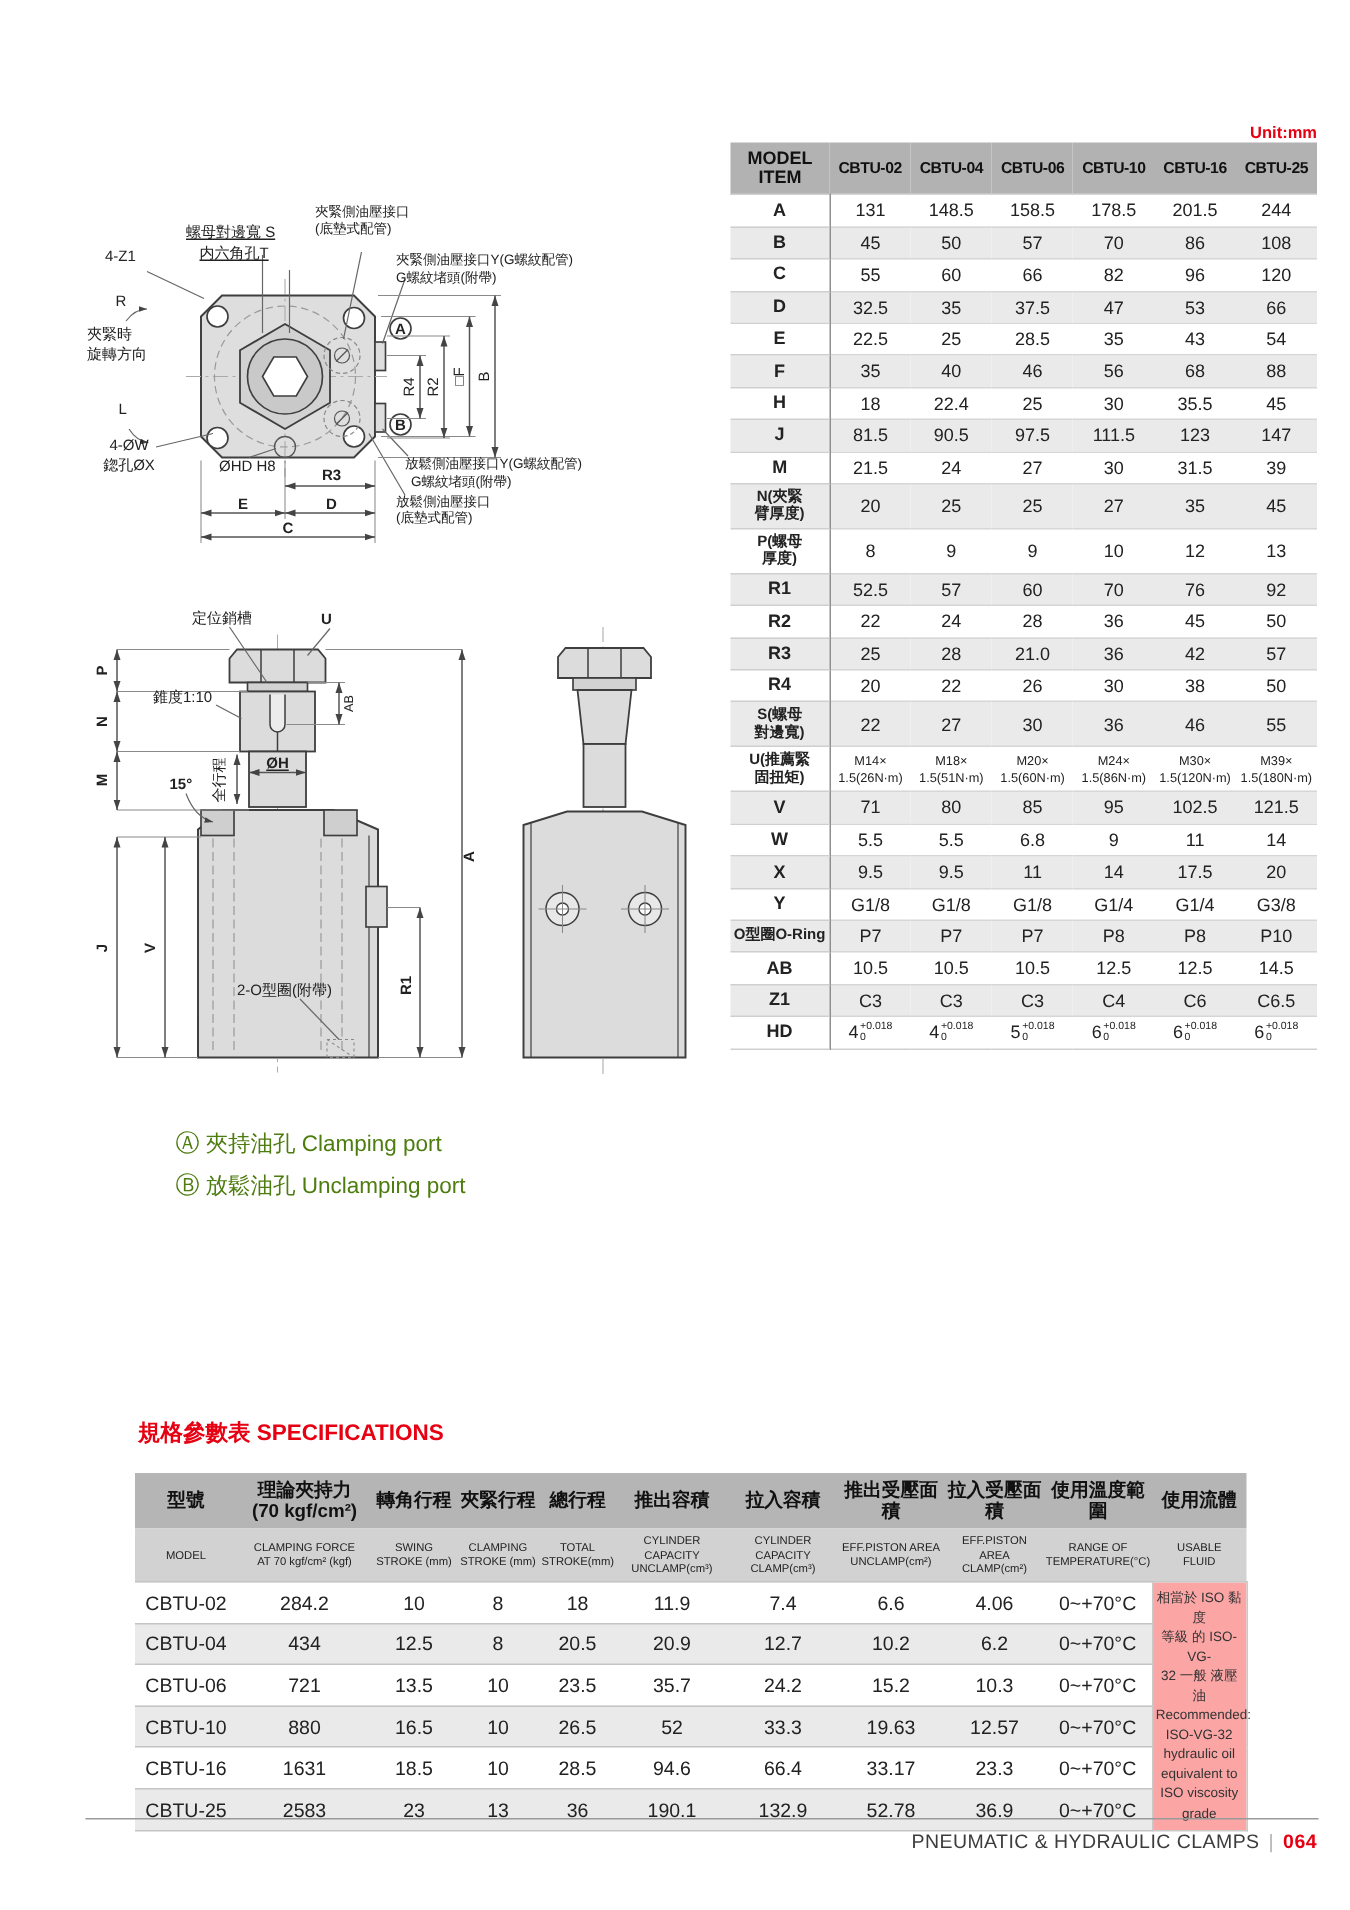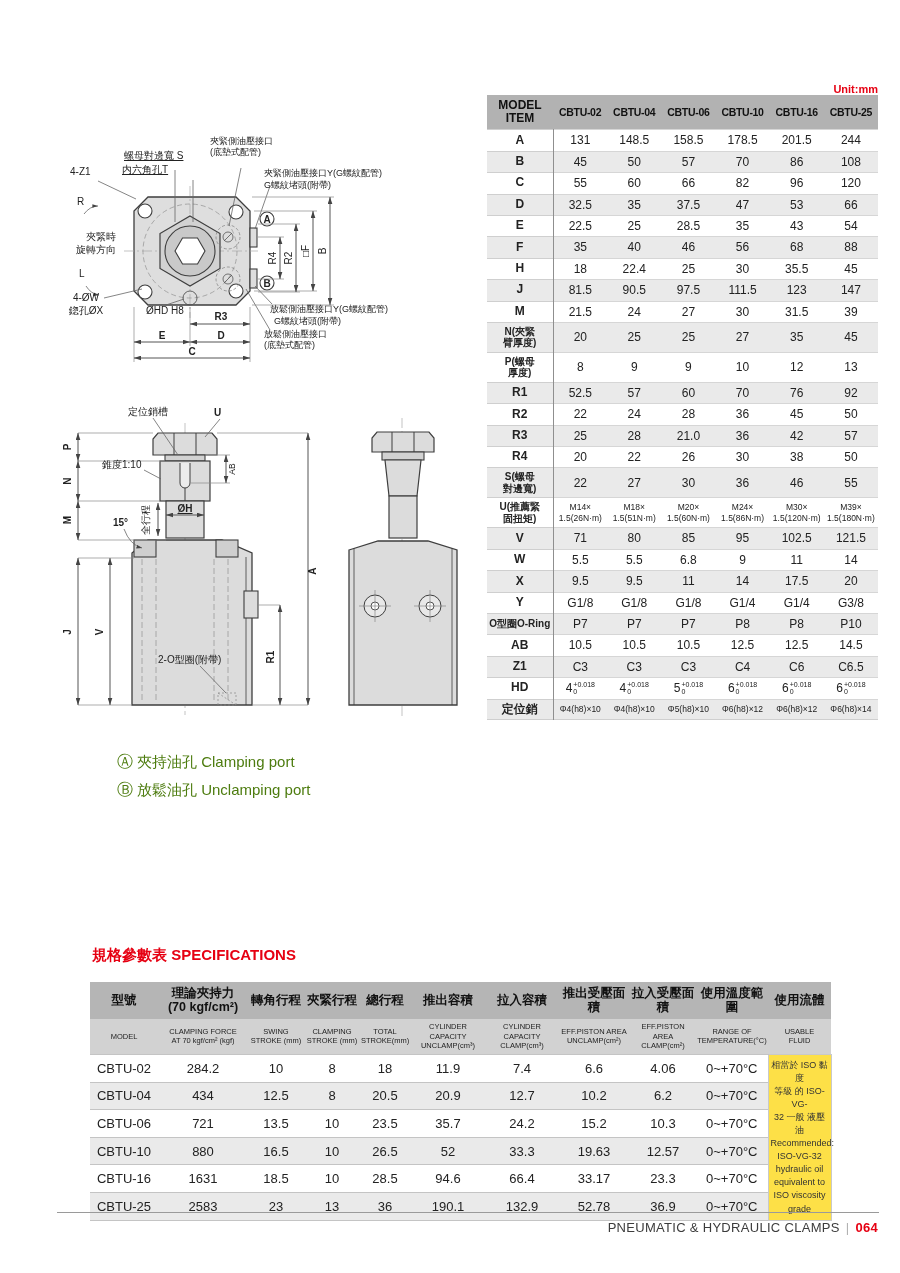--- a/index.html
+++ b/index.html
@@ -51,21 +51,21 @@
   
   #spec-title{left:92px;top:946px;font-size:15px;font-weight:bold;color:#e60012;}
   #spec-wrap{left:90px;top:982px;width:741px;}
   table.spec{border-collapse:collapse;table-layout:fixed;width:741px;text-align:center;}
   table.spec thead tr.zh th{background:#b5b5b5;color:#111;font-size:12.5px;font-weight:bold;padding:4px 1px;line-height:1.15;}
   table.spec thead tr.en th{background:#d2d2d2;color:#222;font-size:7.5px;font-weight:normal;padding:3px 1px;line-height:1.3;}
   table.spec tbody tr:nth-child(odd){background:#fff;}
   table.spec tbody tr:nth-child(even){background:#eaeaea;}
   table.spec tbody td{font-size:13px;border-top:1px solid #c4c4c4;padding:3px 0;height:17px;}
   table.spec tbody tr:last-child td{border-bottom:1px solid #c4c4c4;}
-  table.spec td.fluid{background:#fde047;border:1px solid #c9c9c9;font-size:9px;line-height:1.45;vertical-align:middle;padding:4px 2px;color:#333;}
+  table.spec td.fluid{background:#fca5a5;border:1px solid #c9c9c9;font-size:9px;line-height:1.45;vertical-align:middle;padding:4px 2px;color:#333;}
 </style>
 </head>
 <body>
 
 <div class="abs" id="unit-label">Unit:mm</div>
 
 <div class="draw" id="drawing-top" style="left:58px;top:128px;width:430px;height:262px;">
   <svg width="430" height="262" viewBox="0 0 430 262">
     <defs>
       <marker id="arA" viewBox="0 0 6 4" refX="6" refY="2" markerWidth="7" markerHeight="5" orient="auto-start-reverse">
@@ -163,27 +163,27 @@
     </g>
     <text class="dimb" x="163" y="192" text-anchor="middle">R3</text>
     <text class="dimb" x="104" y="211" text-anchor="middle">E</text>
     <text class="dimb" x="163" y="211" text-anchor="middle">D</text>
     <text class="dimb" x="134" y="227" text-anchor="middle">C</text>
     <text class="dim" x="88" y="186">ØHD H8</text>
   </svg>
 
   <div class="dlabel b10" style="left:12px;top:38px;">4-Z1</div>
   <div class="dlabel b10" style="left:19px;top:68px;">R</div>
-  <div class="dlabel b10 pre" style="left:0px;top:103px;width:58px;text-align:right;">夾緊時
+  <div class="dlabel b10 pre" style="left:0px;top:90px;width:58px;text-align:left;">夾緊時
 旋轉方向</div>
   <div class="dlabel b10" style="left:21px;top:140px;">L</div>
   <div class="dlabel b10 pre" style="left:2px;top:164px;width:52px;text-align:center;">4-ØW
 鍃孔ØX</div>
   <div class="dlabel b10 u" style="left:66px;top:22px;">螺母對邊寬 S</div>
-  <div class="dlabel b10 u" style="left:64px;top:36px;">内六角孔T</div>
+  <div class="dlabel b10 u" style="left:75px;top:36px;">内六角孔T</div>
   <div class="dlabel pre" style="left:152px;top:8px;">夾緊側油壓接口
 (底墊式配管)</div>
   <div class="dlabel" style="left:206px;top:40px;">夾緊側油壓接口Y(G螺紋配管)</div>
   <div class="dlabel" style="left:206px;top:52px;">G螺紋堵頭(附帶)</div>
   <div class="dlabel" style="left:212px;top:176px;">放鬆側油壓接口Y(G螺紋配管)</div>
   <div class="dlabel" style="left:216px;top:188px;">G螺紋堵頭(附帶)</div>
   <div class="dlabel pre" style="left:206px;top:201px;">放鬆側油壓接口
 (底墊式配管)</div>
 </div>
 
@@ -612,29 +612,20 @@
               </span>
             </span></td>
           <td><span class="tolc">
               <span class="tol-base">6</span>
               <span class="tol-stack">
                 <i>+0.018</i>
                 <i>0</i>
               </span>
             </span></td>
         </tr>
-        <tr>
-          <th class="pre">定位銷</th>
-          <td class="pre small">Φ4(h8)×10</td>
-          <td class="pre small">Φ4(h8)×10</td>
-          <td class="pre small">Φ5(h8)×10</td>
-          <td class="pre small">Φ6(h8)×12</td>
-          <td class="pre small">Φ6(h8)×12</td>
-          <td class="pre small">Φ6(h8)×14</td>
-        </tr>
       </tbody>
   </table>
 </div>
 
 <div class="abs" id="spec-title">規格參數表 SPECIFICATIONS</div>
 <div class="abs" id="spec-wrap">
   <table class="spec" id="spec-table">
     <colgroup>
       <col style="width:68px">
         <col style="width:90px">

